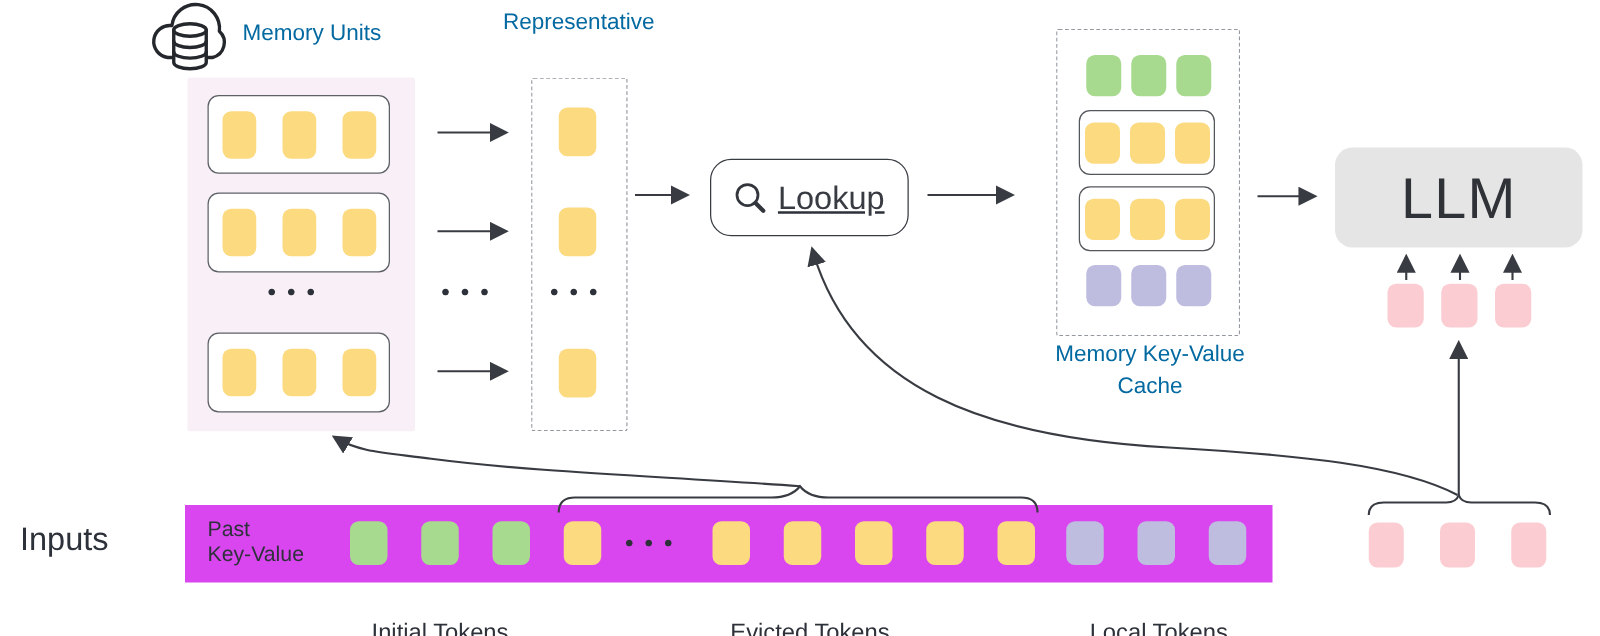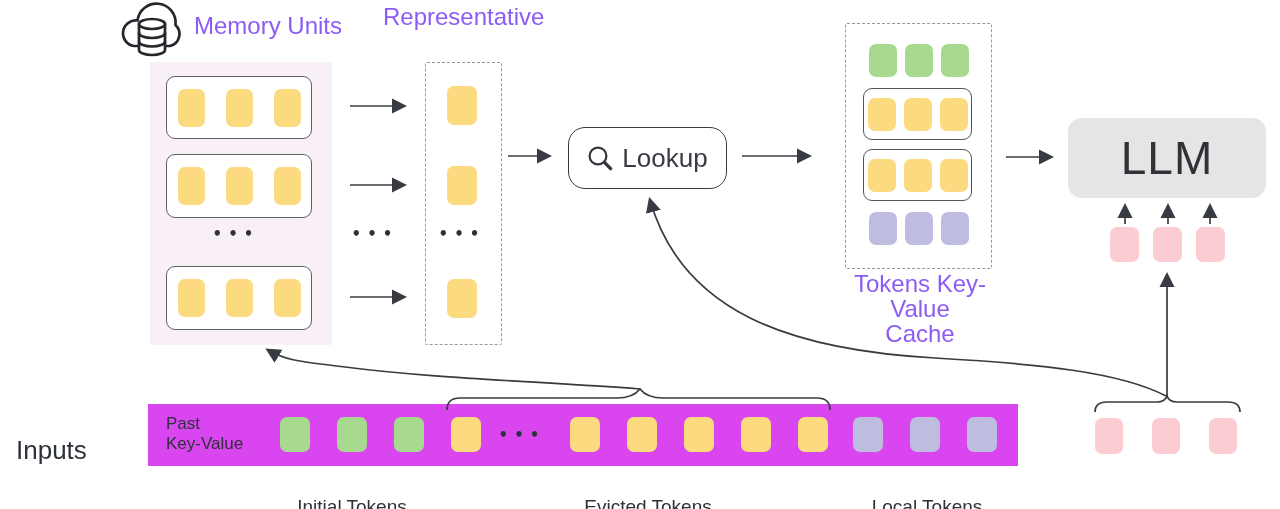--- a/index.html
+++ b/index.html
@@ -23,24 +23,24 @@
   .t-cache .token{width:28px;height:33px;}
   .t-strip .token{width:30px;height:35px;}
   .t-strip{gap:27px;}
   .t-pink .token{width:29px;height:35px;}
   .t-pink{gap:14px;}
   .t-cur .token{width:28px;height:36px;}
   .t-cur{gap:29px;}
   .dots{width:64px;text-align:center;font-weight:700;font-size:15px;letter-spacing:6px;
         color:#2d3139;z-index:2;font-family:"DejaVu Sans",sans-serif;line-height:14px;}
   .title{font-size:26px;color:#2d3139;}
-  .small-label{font-size:24px;line-height:26px;color:#8b5cf6;}
+  .small-label{font-size:18px;line-height:26px;color:#0369a1;}
   .tok-label{font-size:19px;color:#2d3139;text-align:center;width:160px;z-index:2;margin-top:24px;}
   .lookup-box{left:568px;top:127px;width:157px;height:60px;background:#fff;border:1.9px solid #383c42;
-              border-radius:17px;display:flex;align-items:center;justify-content:center;gap:9px;z-index:2;}
+              border-radius:17px;display:flex;align-items:center;justify-content:center;gap:9px;z-index:2;text-decoration:underline;}
   .lookup-text{font-size:26px;color:#383c42;}
   .llm-box{left:1068px;top:118px;width:198px;height:80px;border-radius:14px;display:flex;
            align-items:center;justify-content:center;z-index:2;}
   .llm-text{font-size:46px;font-weight:500;color:#2f3338;letter-spacing:1px;}
   .strip{left:148px;top:404px;width:870px;height:62px;z-index:0;}
   .pastkv{position:absolute;left:18px;top:10px;font-size:17px;line-height:20px;color:#2d3139;}
   .strip-group{position:absolute;top:13px;}
 </style>
 </head>
 <body>
@@ -139,34 +139,34 @@
         <div class="token" style="background: rgb(252, 218, 128);"></div>
         <div class="token" style="background: rgb(252, 218, 128);"></div>
       </div>
     <div class="cache-row tokens t-cache" style="top:188px">
         <div class="token" style="background: rgb(190, 188, 223);"></div>
         <div class="token" style="background: rgb(190, 188, 223);"></div>
         <div class="token" style="background: rgb(190, 188, 223);"></div>
       </div>
   </div>
   <div class="abs small-label" style="left:830px;top:271px;width:180px;text-align:center;line-height:25px;z-index:2">
-    <span style="display:block">Tokens Key-Value</span>
+    <span style="display:block">Memory Key-Value</span>
     <span style="display:block">Cache</span>
   </div>
 
   <div class="abs llm-box" style="background: #e5e5e5;">
     <span class="llm-text">LLM</span>
   </div>
   <div class="abs tokens t-pink" style="left:1110px;top:227px">
       <div class="token" style="background: rgb(251, 205, 210);"></div>
       <div class="token" style="background: rgb(251, 205, 210);"></div>
       <div class="token" style="background: rgb(251, 205, 210);"></div>
     </div>
 
-  <div class="abs title" style="left:16px;top:435px">Inputs</div>
+  <div class="abs title" style="left:16px;top:416px">Inputs</div>
   <div class="abs strip" style="background: #d946ef;">
     <div class="pastkv">
       <span style="display:block">Past</span>
       <span style="display:block">Key-Value</span>
     </div>
     <div class="strip-group tokens t-strip" style="left:132px">
         <div class="token" style="background: rgb(167, 218, 142);"></div>
         <div class="token" style="background: rgb(167, 218, 142);"></div>
         <div class="token" style="background: rgb(167, 218, 142);"></div>
       </div>

